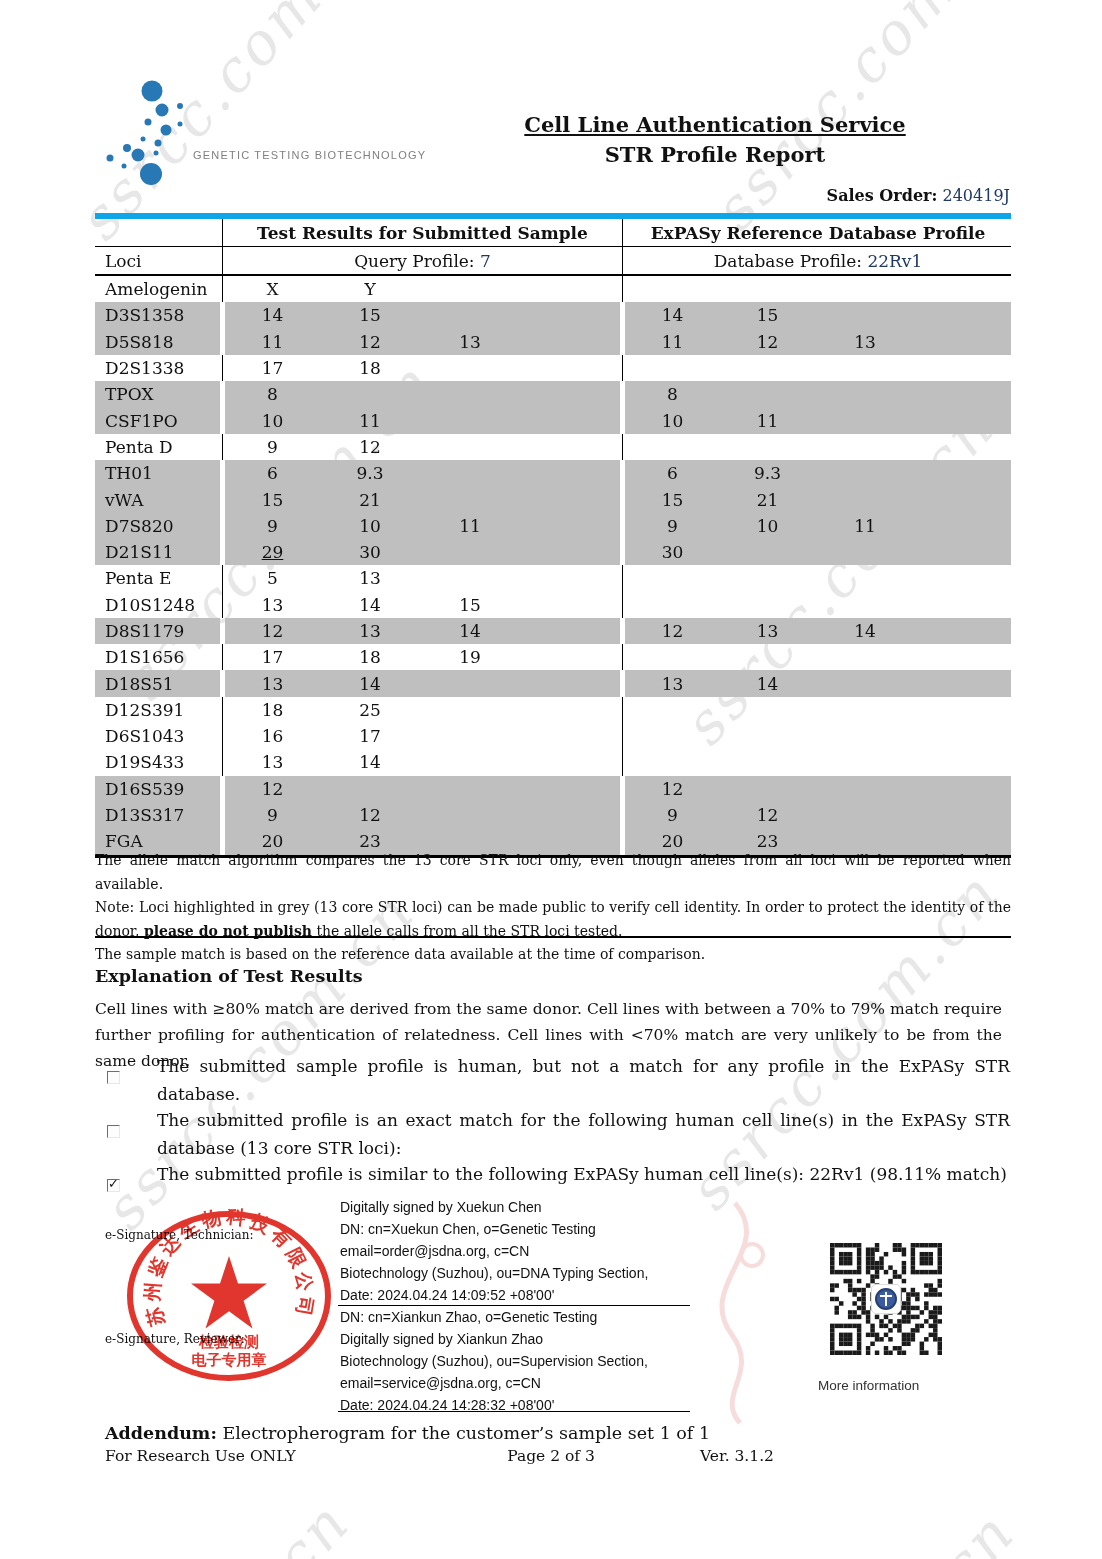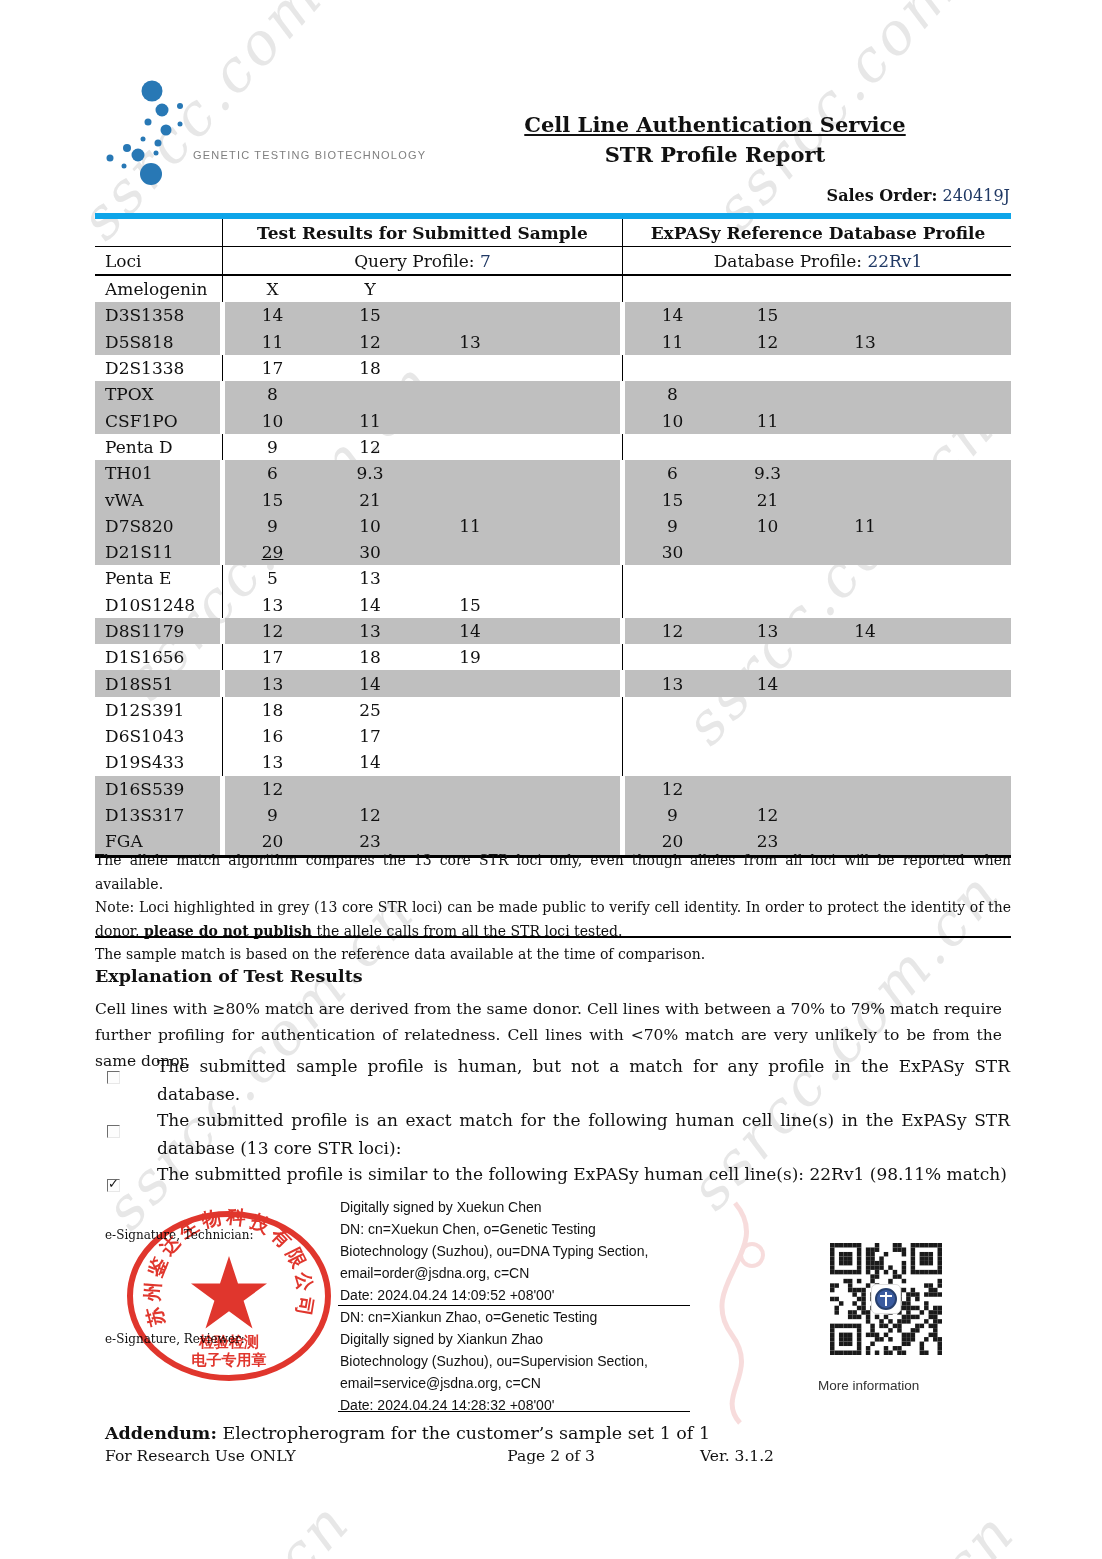--- a/index.html
+++ b/index.html
@@ -511,22 +511,22 @@
   <div class="esig-label" style="top:1332px">e-Signature, Reviewer:</div>
 
   <svg class="ribbon" width="140" height="235">
     <path d="M75,8 C115,55 35,90 72,140 C100,178 55,200 80,228" stroke="#eda9a9" stroke-width="5" fill="none"></path>
     <circle cx="92" cy="60" r="11" stroke="#eda9a9" stroke-width="4" fill="none"></circle>
   </svg>
 
   <div class="sigblock" style="top:1196px" id="sig1">
       <div>Digitally signed by Xuekun Chen</div>
       <div>DN: cn=Xuekun Chen, o=Genetic Testing</div>
+      <div>email=order@jsdna.org, c=CN</div>
       <div>Biotechnology (Suzhou), ou=DNA Typing Section,</div>
-      <div>email=order@jsdna.org, c=CN</div>
       <div>Date: 2024.04.24 14:09:52 +08'00'</div>
     </div>
   <div class="sig-rule" style="top:1305px"></div>
   <div class="sigblock" style="top:1306px" id="sig2">
       <div>DN: cn=Xiankun Zhao, o=Genetic Testing</div>
       <div>Digitally signed by Xiankun Zhao</div>
       <div>Biotechnology (Suzhou), ou=Supervision Section,</div>
       <div>email=service@jsdna.org, c=CN</div>
       <div>Date: 2024.04.24 14:28:32 +08'00'</div>
     </div>

